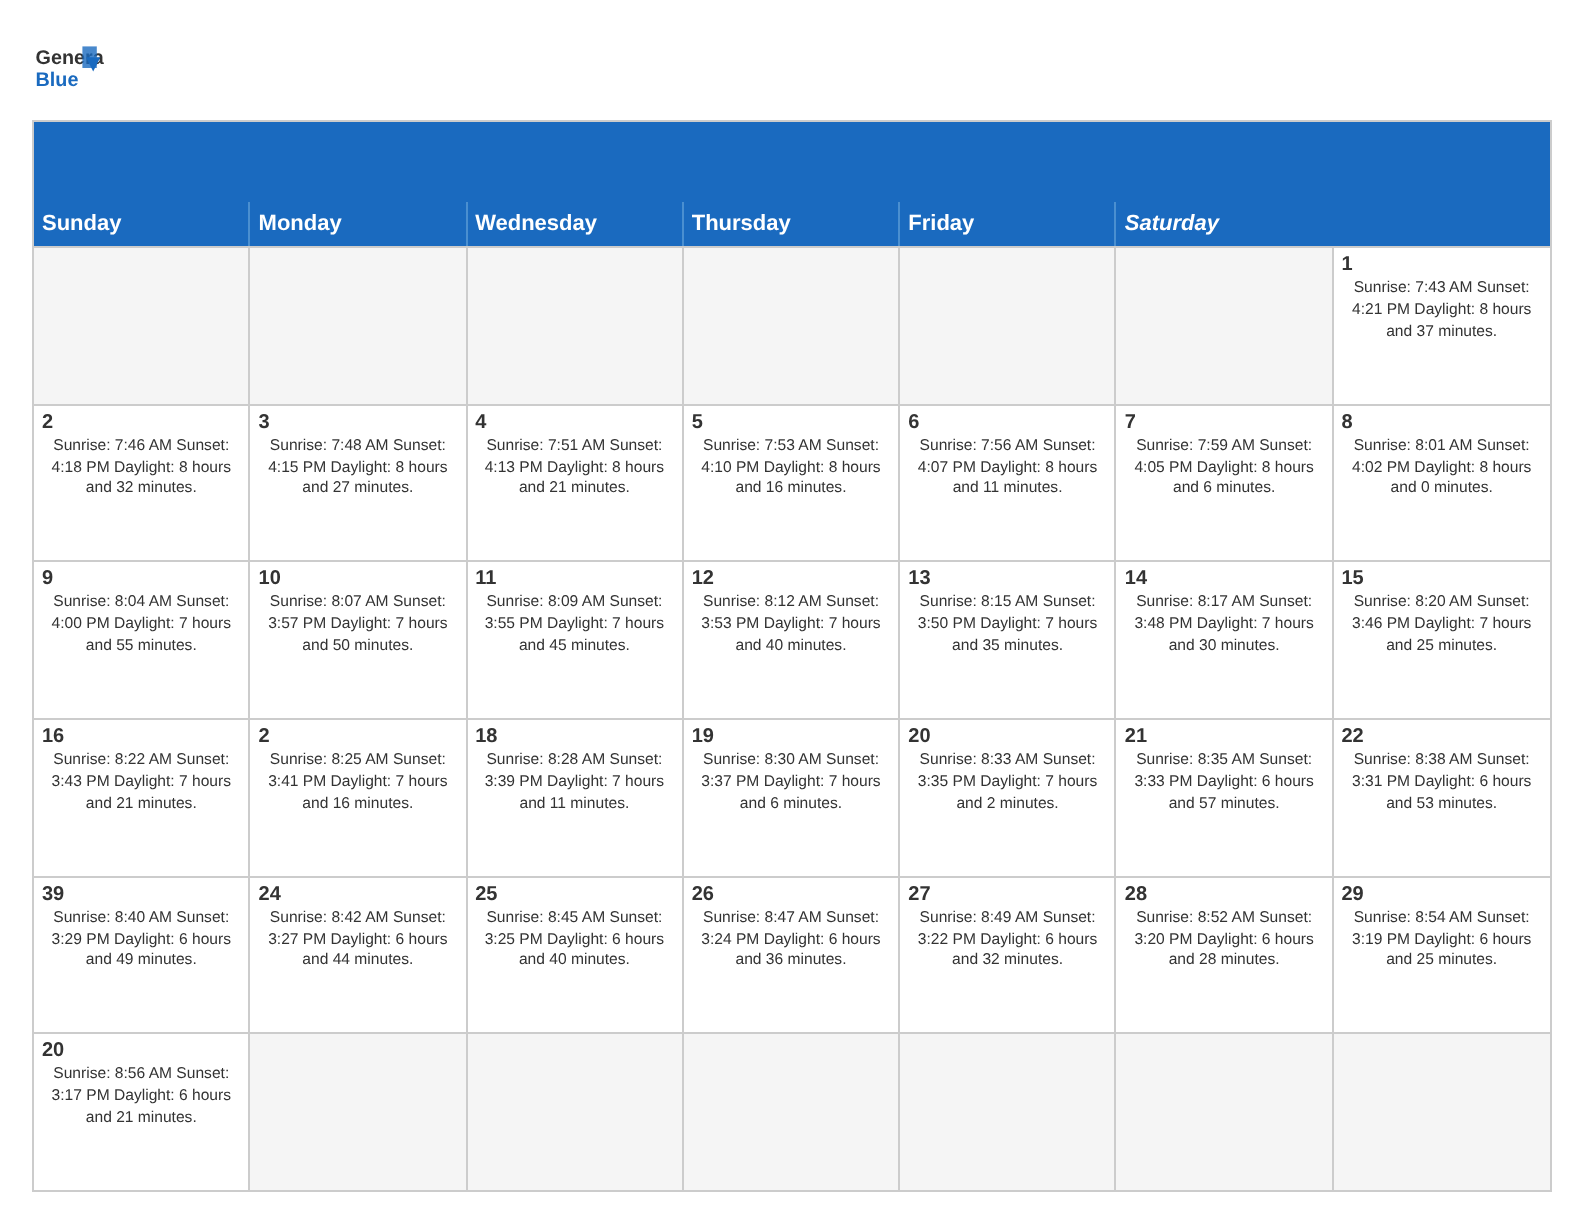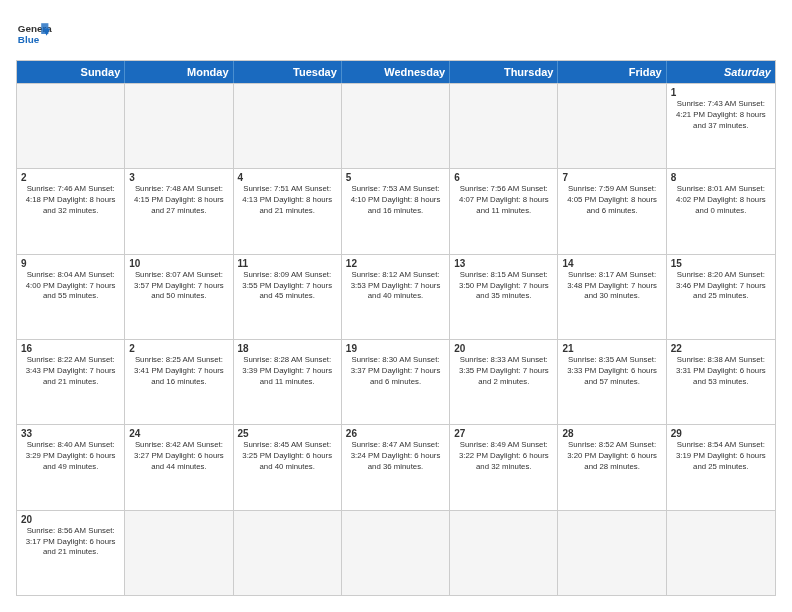--- a/index.html
+++ b/index.html
@@ -55,22 +55,23 @@
     .cal-header {
       display: grid;
       grid-template-columns: repeat(7, 1fr);
       background: #1a6abf;
     }
     .cal-header-cell {
       color: #fff;
       font-size: 11px;
       font-weight: bold;
       padding: 5px 4px;
-      text-align: right;
+      text-align: left;
       border-right: 1px solid #4a8fd0;
+      margin-top: 40px;
     }
     .cal-header-cell:last-child { border-right: none; font-style: italic; }
     .cal-body {
       flex: 1;
       display: grid;
       grid-template-rows: repeat(6, 1fr);
     }
     .cal-row {
       display: grid;
       grid-template-columns: repeat(7, 1fr);
@@ -115,21 +116,20 @@
     <div class="title-block">
       <div class="month-title"></div>
       <div class="subtitle"></div>
     </div>
   </div>
 
   <div class="calendar">
     <div class="cal-header">
     <div class="cal-header-cell">Sunday</div>
         <div class="cal-header-cell">Monday</div>
-        <div class="cal-header-cell">Tuesday</div>
         <div class="cal-header-cell">Wednesday</div>
         <div class="cal-header-cell">Thursday</div>
         <div class="cal-header-cell">Friday</div>
         <div class="cal-header-cell">Saturday</div>
       </div>
     <div class="cal-body">
     <div class="cal-row">
           <div class="cal-cell empty"></div>
           <div class="cal-cell empty"></div>
           <div class="cal-cell empty"></div>
@@ -292,21 +292,21 @@
           <div class="cal-cell">
             <div class="day-num">22</div>
             <div class="cell-info">Sunrise: 8:38 AM
 Sunset: 3:31 PM
 Daylight: 6 hours
 and 53 minutes.</div>
           </div>
         </div>
         <div class="cal-row">
           <div class="cal-cell">
-            <div class="day-num">33</div>
+            <div class="day-num">39</div>
             <div class="cell-info">Sunrise: 8:40 AM
 Sunset: 3:29 PM
 Daylight: 6 hours
 and 49 minutes.</div>
           </div>
           <div class="cal-cell">
             <div class="day-num">24</div>
             <div class="cell-info">Sunrise: 8:42 AM
 Sunset: 3:27 PM
 Daylight: 6 hours

